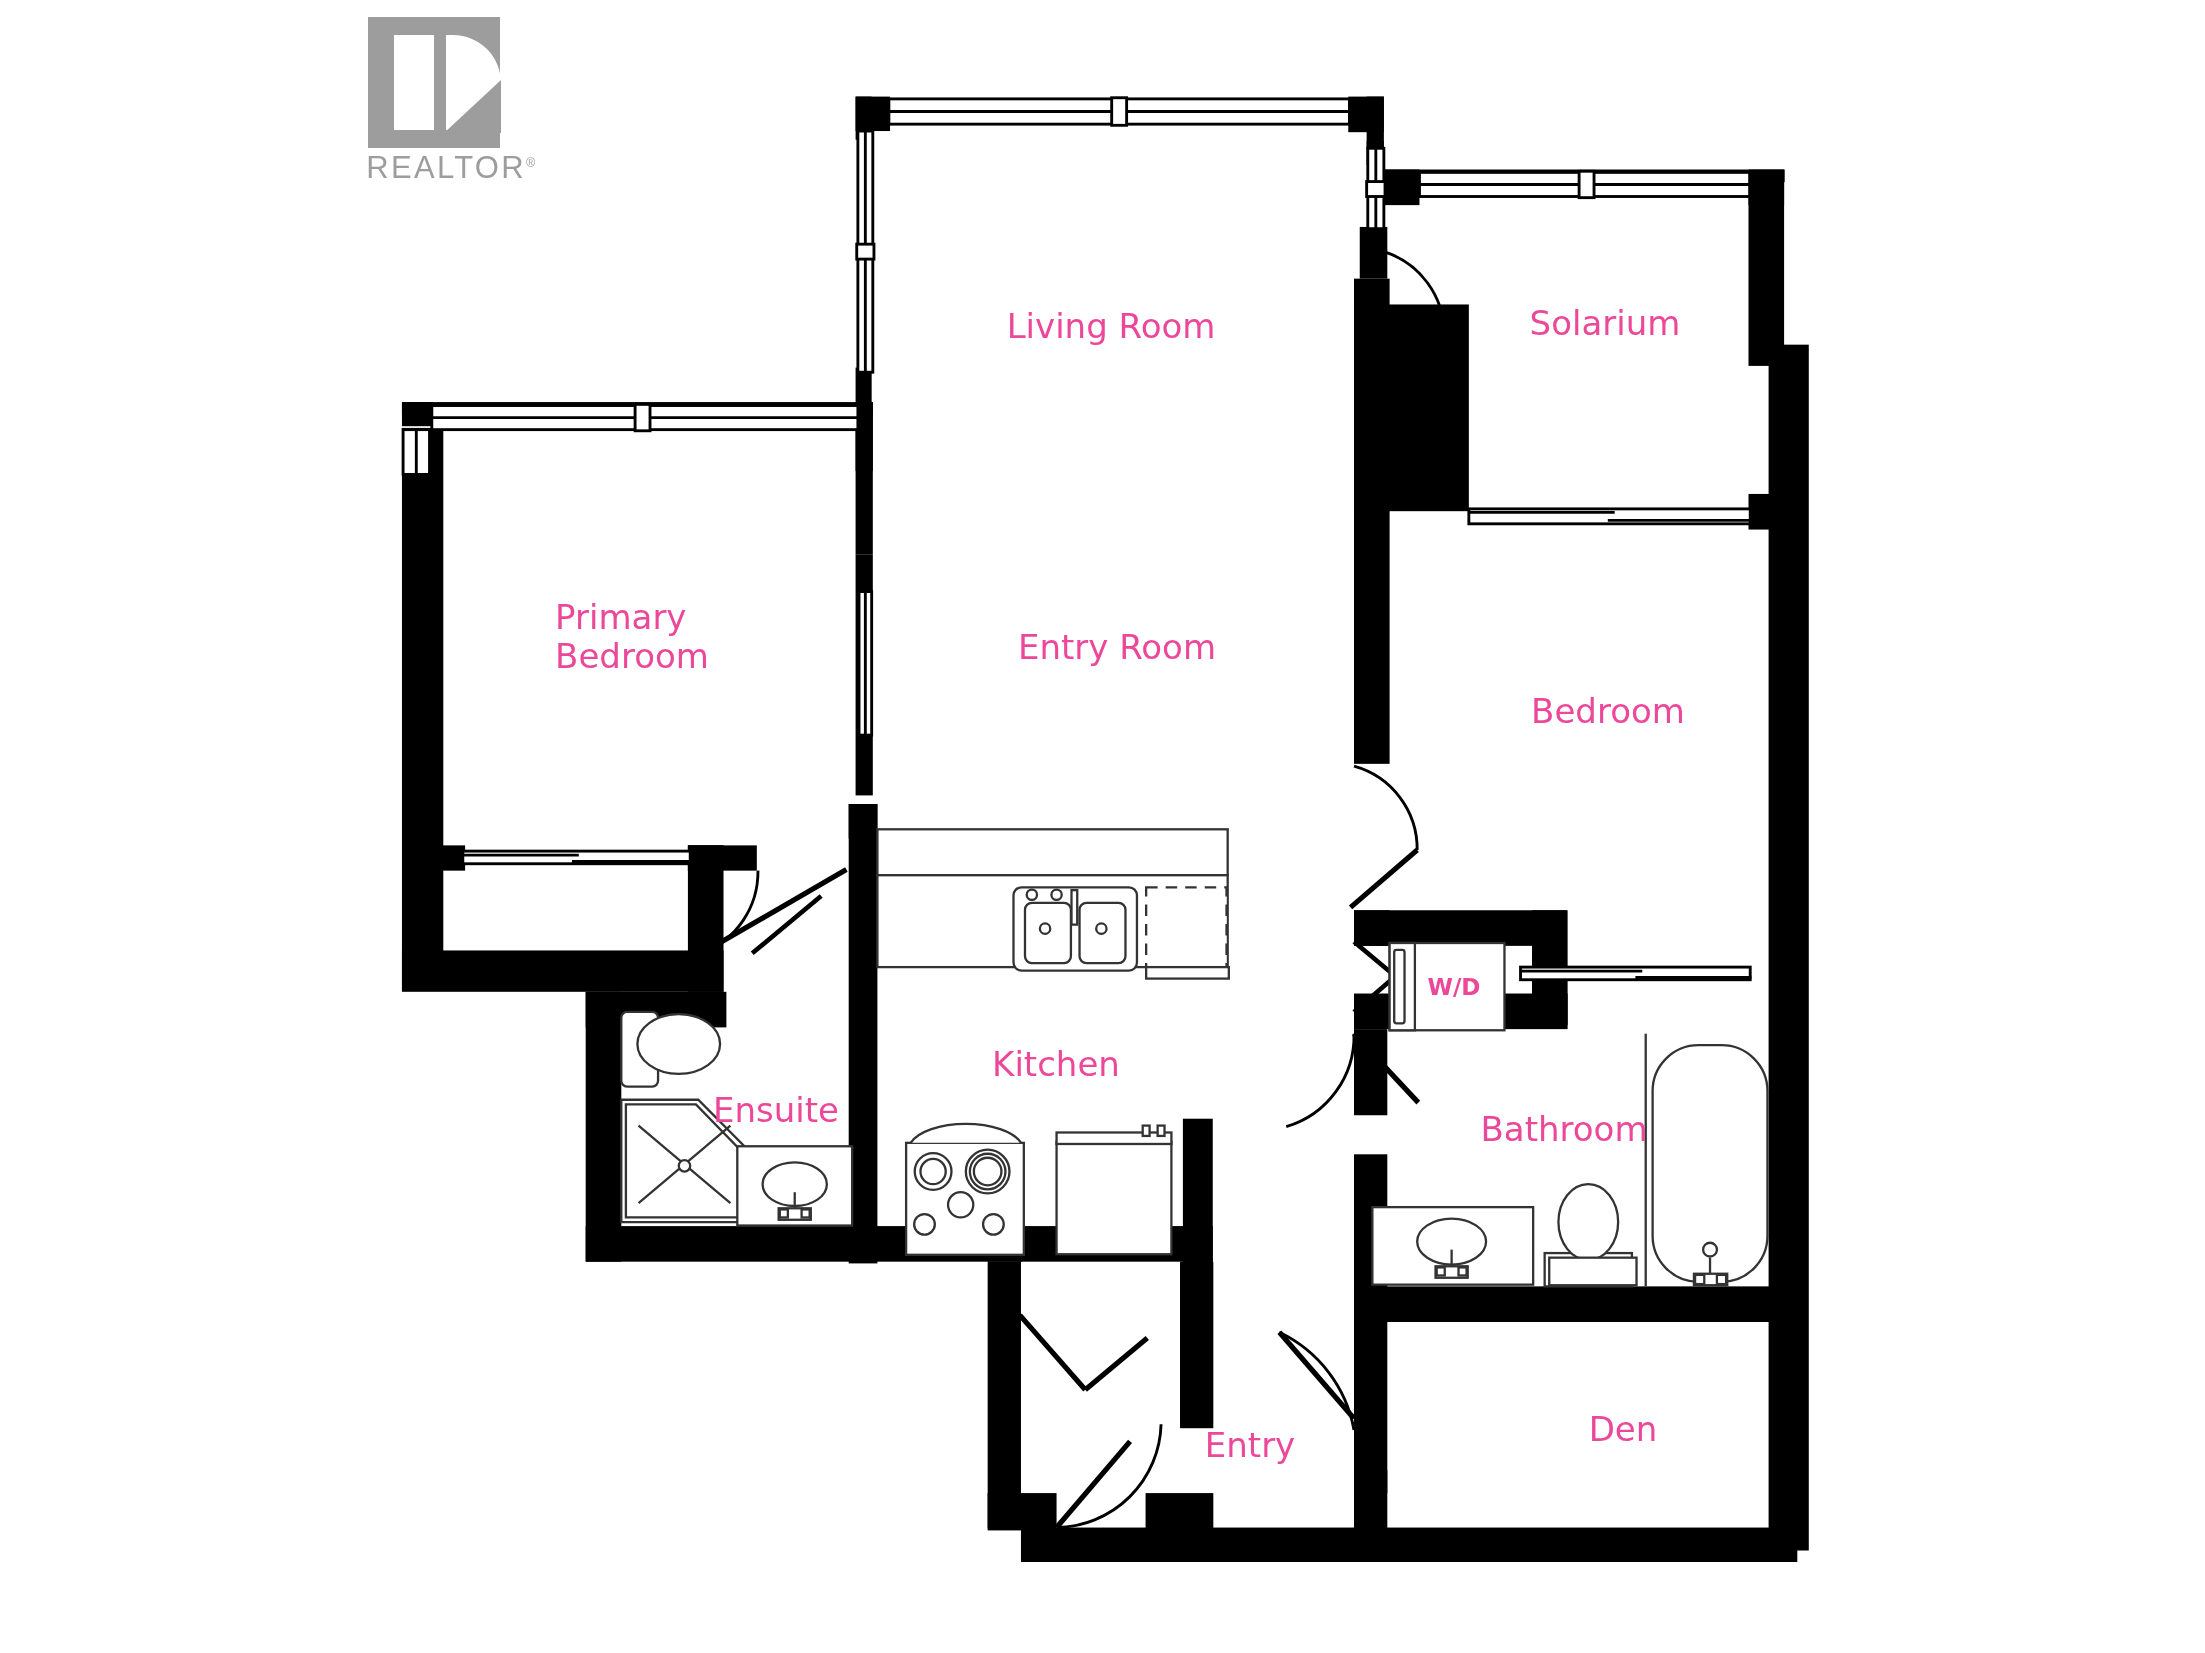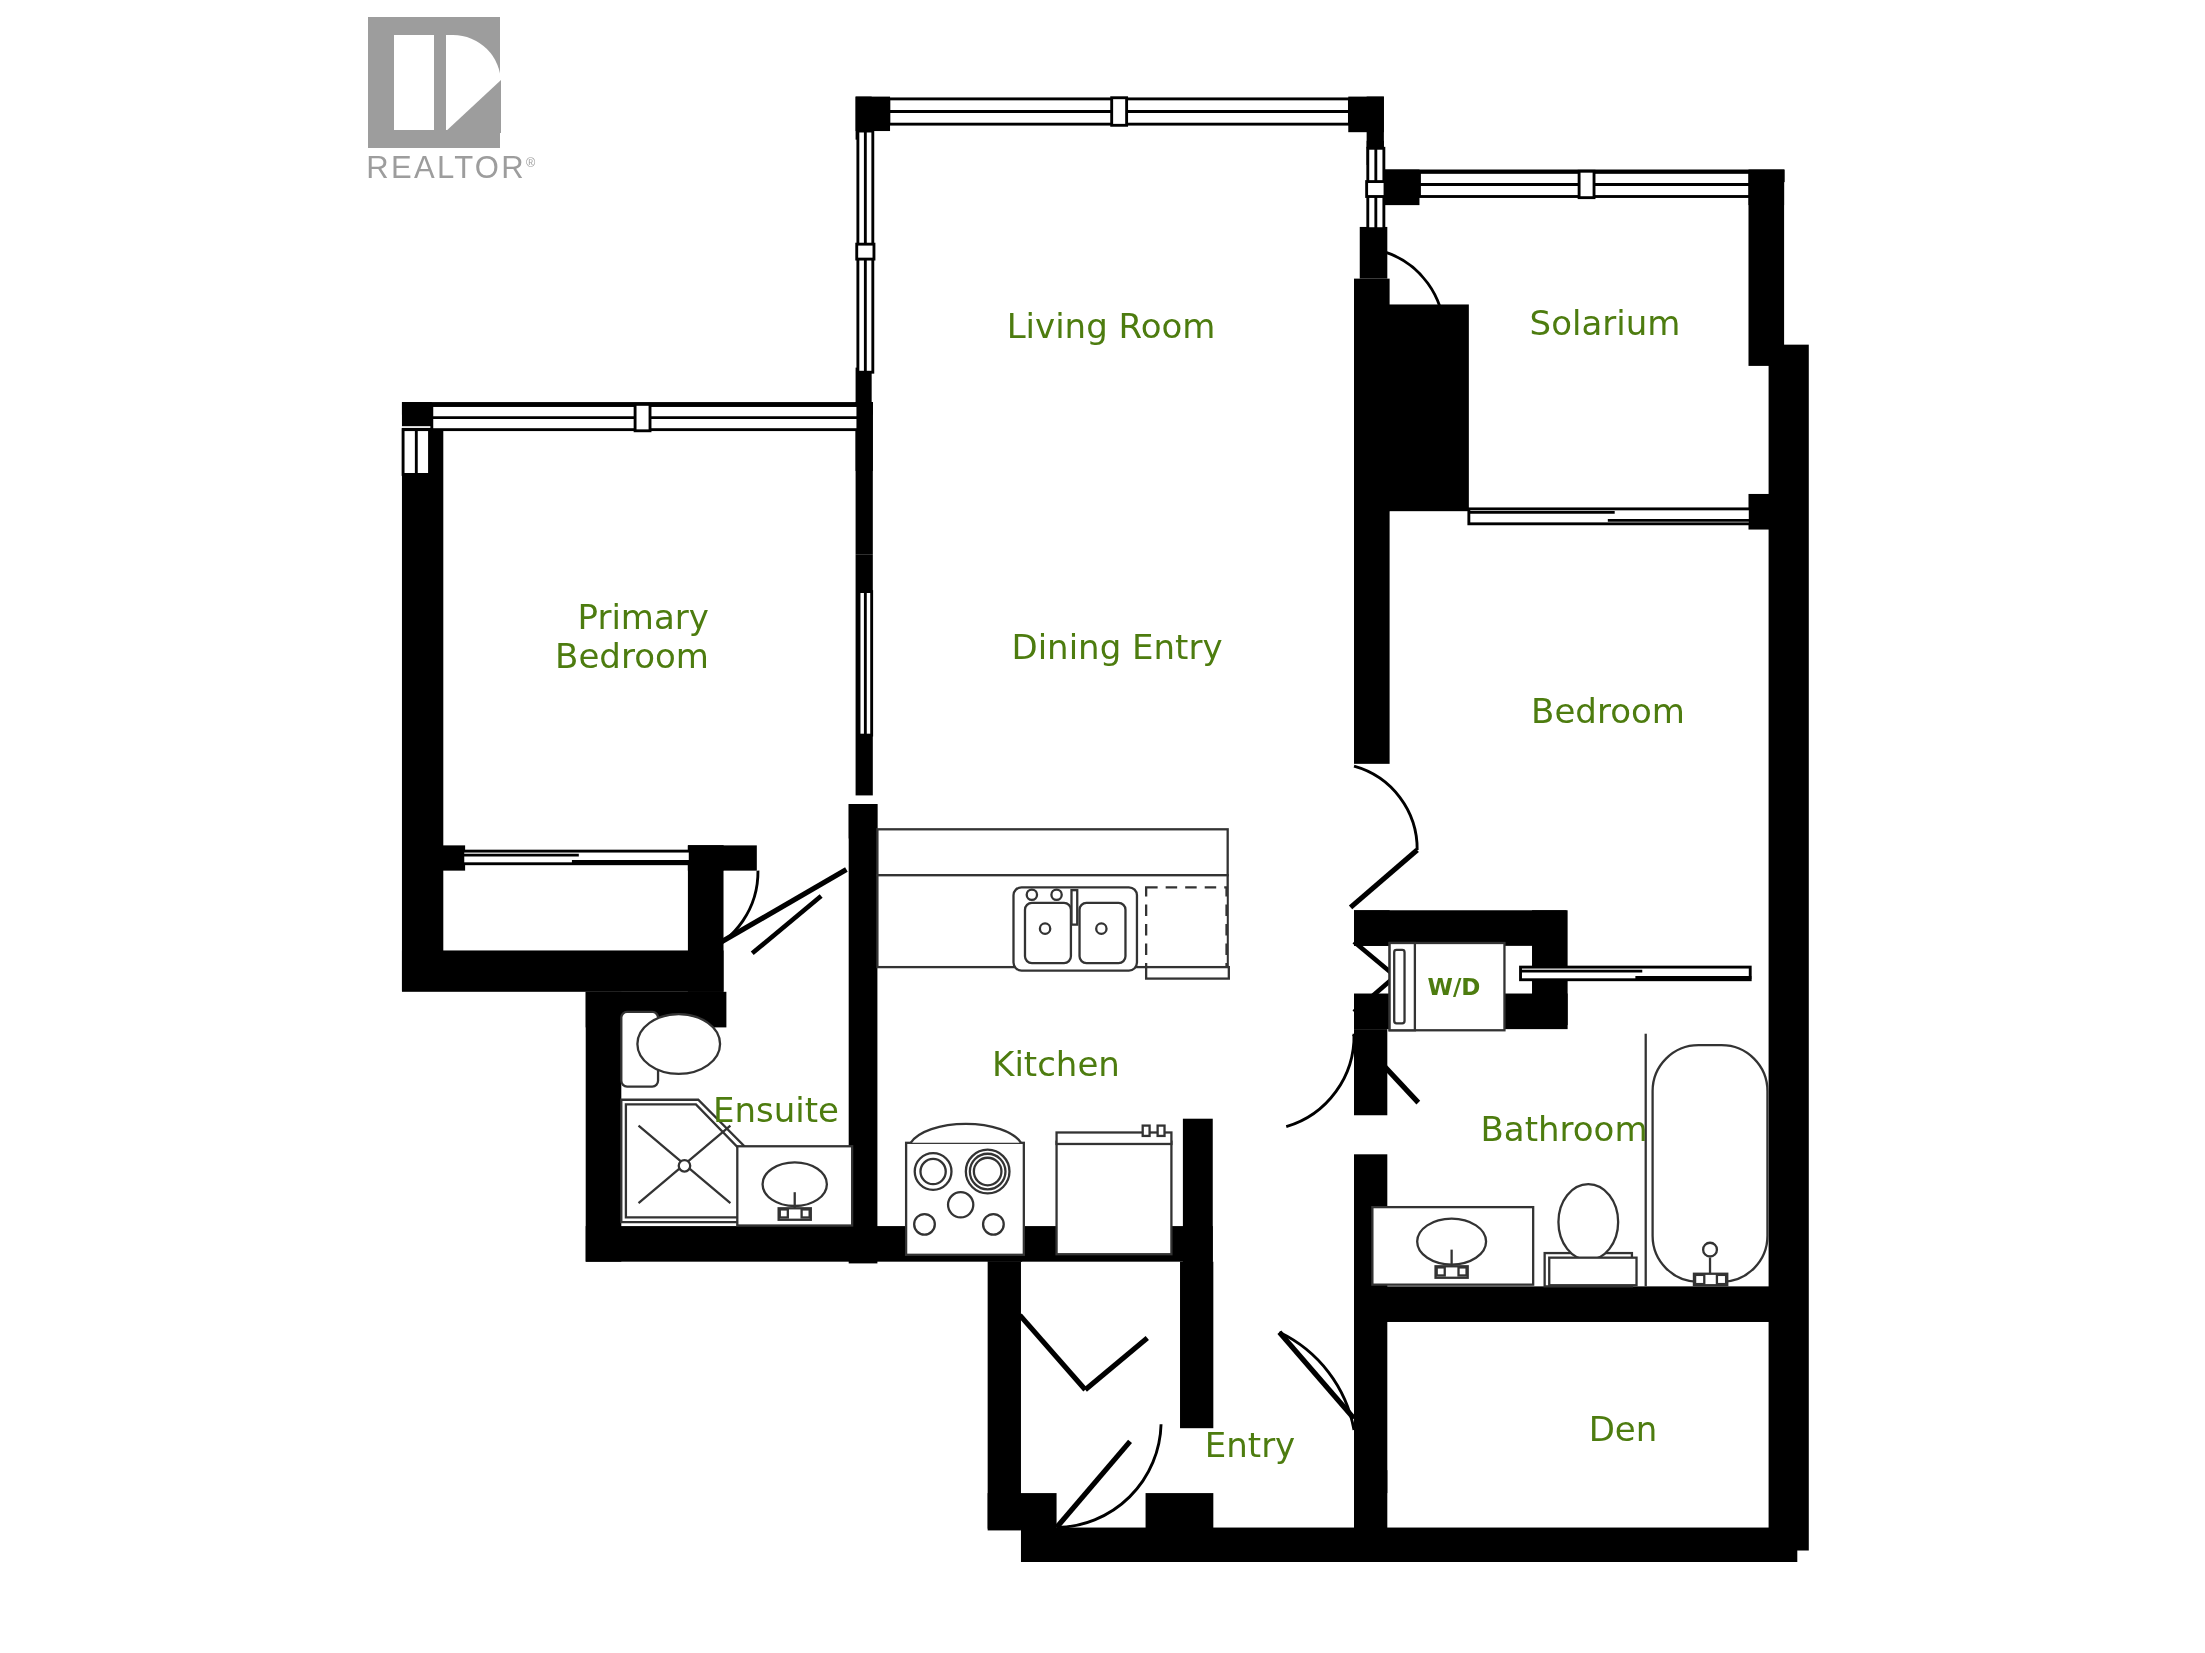--- a/index.html
+++ b/index.html
@@ -10,22 +10,22 @@
   .logo{position:absolute;left:356px;top:17px;width:172px;height:184px;}
   .logo-mark{position:absolute;left:11.5px;top:0;width:132px;height:131px;background:#9d9d9d;}
   .logo-bar{position:absolute;left:26px;top:18.4px;width:40px;height:95px;background:#ffffff;}
   .logo-stem{position:absolute;left:78px;top:18.4px;width:55px;height:95px;background:#ffffff;
              border-radius:0 48px 0 0;}
   .logo-tri{position:absolute;left:76px;top:63px;width:0;height:0;
             border-left:57px solid transparent;border-bottom:53px solid #9d9d9d;}
   .logo-word{position:absolute;left:10.3px;top:133px;font-size:31px;letter-spacing:2.3px;
              color:#9d9d9d;font-family:"Liberation Sans",sans-serif;}
   .logo-word sup{font-size:12.6px;vertical-align:super;}
-  .roomlabel{position:absolute;color:#4d7c0f;font-size:34px;line-height:1.15;
-             text-align:right;white-space:pre;transform:translate(-50%,-50%);}
+  .roomlabel{position:absolute;color:#ec4899;font-size:34px;line-height:1.15;
+             text-align:left;white-space:pre;transform:translate(-50%,-50%);}
   .lbl-sm{font-size:23px;font-weight:bold;}
   svg.plan-svg{position:absolute;left:0;top:0;}
 </style>
 </head>
 <body>
 
 <div id="plan">
 
   <div class="logo">
     <div class="logo-mark">
@@ -329,21 +329,21 @@
         <rect x="2990" y="2220" width="16" height="16"></rect>
       </g>
     </g>
 
   </svg>
 
   <div class="roomlabel" style="left:1111px;top:327px;">Living Room</div>
   <div class="roomlabel" style="left:1605px;top:324px;">Solarium</div>
   <div class="roomlabel" style="left:632px;top:637px;">Primary
 Bedroom</div>
-  <div class="roomlabel" style="left:1117px;top:648px;">Dining Entry</div>
+  <div class="roomlabel" style="left:1117px;top:648px;">Entry Room</div>
   <div class="roomlabel" style="left:1608px;top:712px;">Bedroom</div>
   <div class="roomlabel" style="left:1056px;top:1065px;">Kitchen</div>
   <div class="roomlabel" style="left:776px;top:1111px;">Ensuite</div>
   <div class="roomlabel" style="left:1549px;top:1130px;margin-left:15px;">Bathroom</div>
   <div class="roomlabel" style="left:1250px;top:1446px;">Entry</div>
   <div class="roomlabel" style="left:1594px;top:1430px;margin-left:29px;">Den</div>
 
   <div class="roomlabel lbl-sm" style="left:1454px;top:987px;">W/D</div>
 
 </div>

